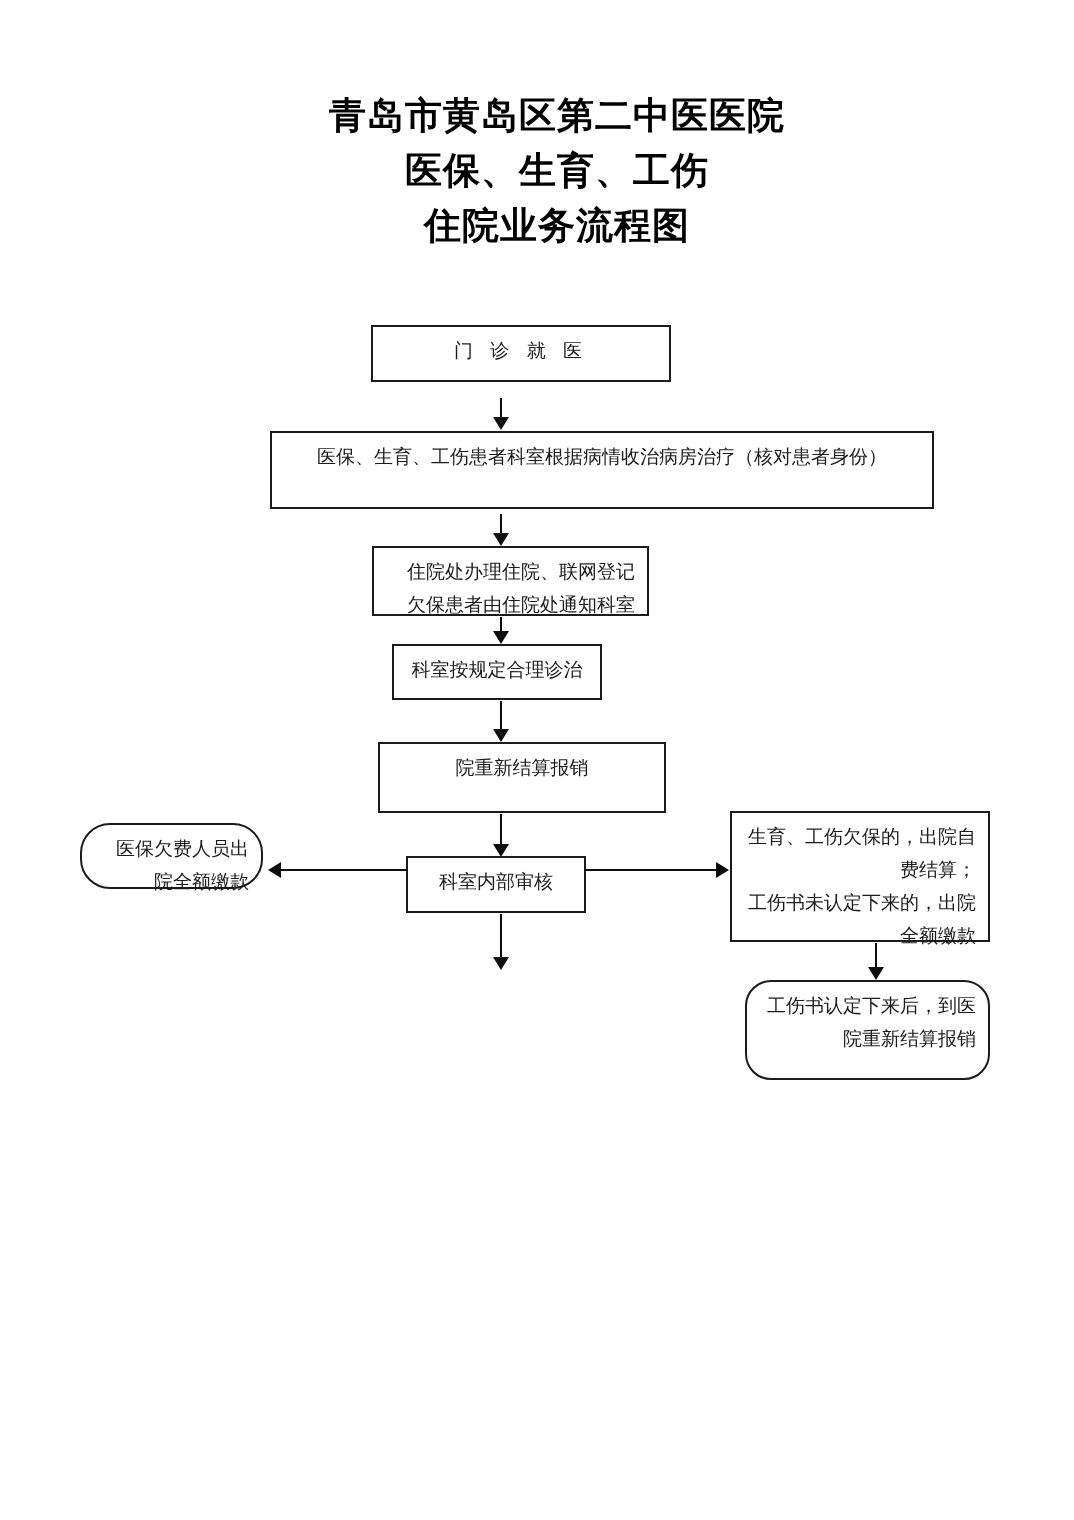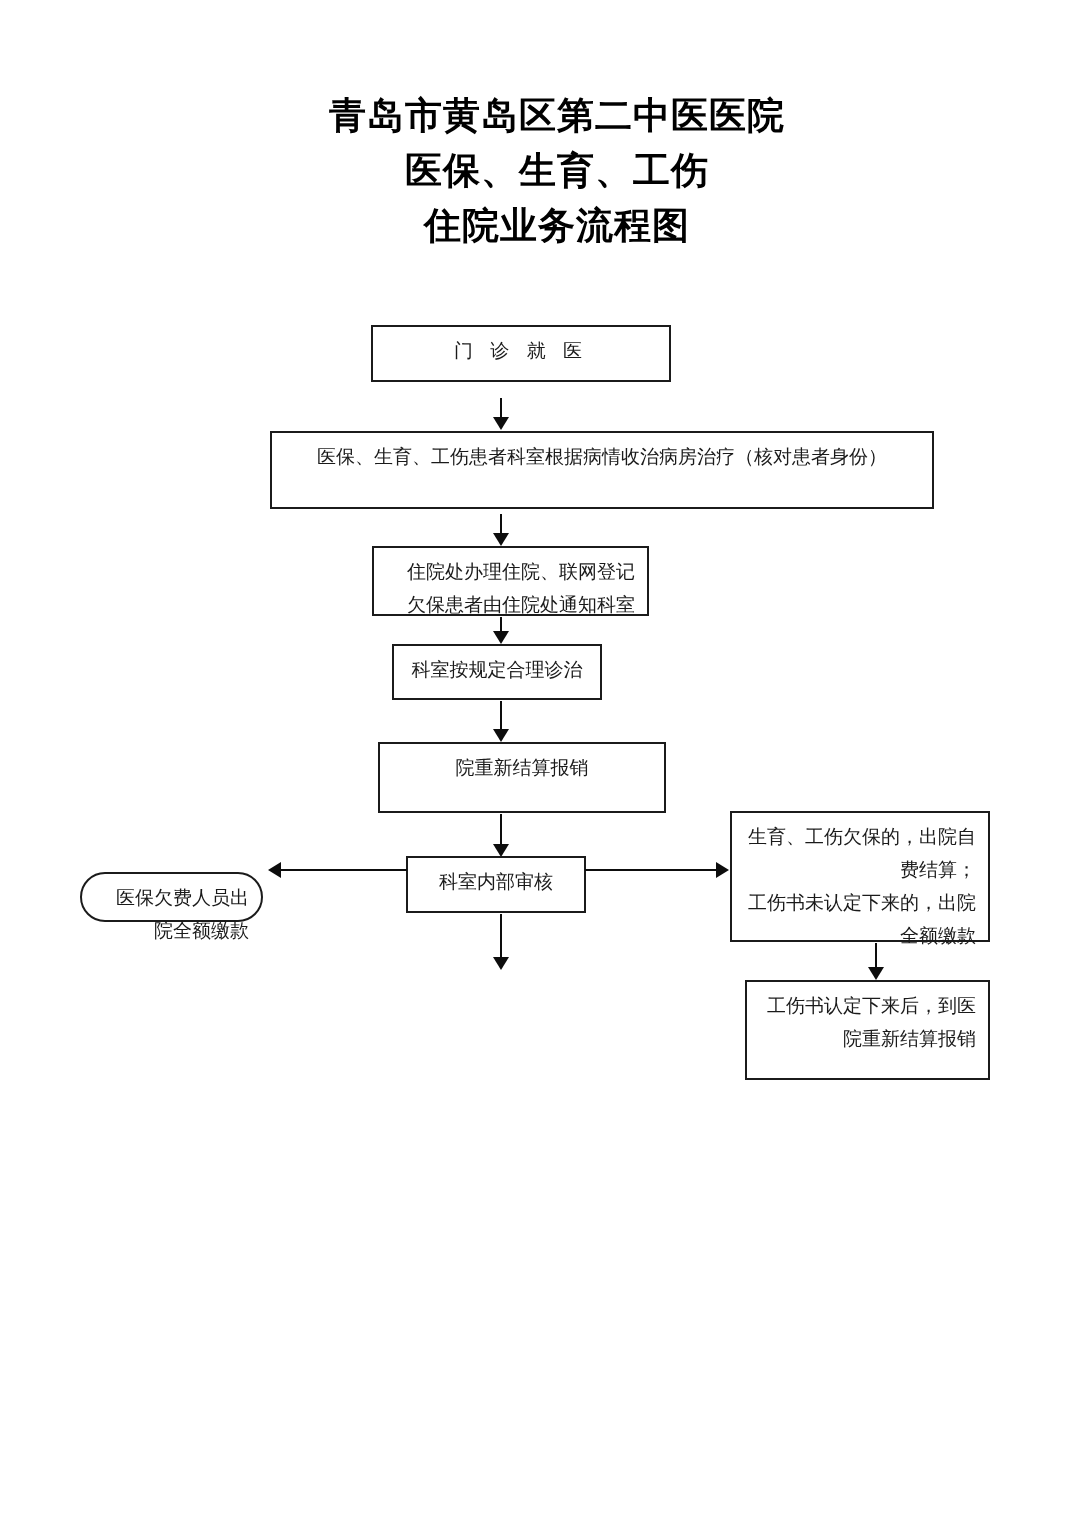--- a/index.html
+++ b/index.html
@@ -141,21 +141,21 @@
   <div class="vline" style="left:500px; top:814px; height:30px;"></div>
   <div class="arrow-down" style="left:493px; top:844px;"></div>
 
   <div class="node" style="left:406px; top:856px; width:180px; height:57px;">
     <span class="txt center-txt">科室内部审核</span>
   </div>
 
   <div class="hline" style="left:281px; top:869px; width:126px;"></div>
   <div class="arrow-left" style="left:268px; top:862px;"></div>
 
-  <div class="node" style="left:80px; top:872px; width:183px; height:50px;border-radius:30px;">
+  <div class="node" style="left:80px; top:823px; width:183px; height:66px;border-radius:30px;">
     <span class="txt left-txt">医保欠费人员出
 院全额缴款</span>
   </div>
 
   <div class="hline" style="left:585px; top:869px; width:131px;"></div>
   <div class="arrow-right" style="left:716px; top:862px;"></div>
 
   <div class="node" style="left:730px; top:811px; width:260px; height:131px;">
     <span class="txt left-txt">生育、工伤欠保的，出院自
 费结算；
@@ -163,18 +163,18 @@
 全额缴款</span>
   </div>
 
   <div class="vline" style="left:500px; top:914px; height:43px;"></div>
   <div class="arrow-down" style="left:493px; top:957px;"></div>
 
 
   <div class="vline" style="left:875px; top:943px; height:24px;"></div>
   <div class="arrow-down" style="left:868px; top:967px;"></div>
 
-  <div class="node" style="left:745px; top:980px; width:245px; height:100px;">
+  <div class="node" style="left:745px; top:980px; width:245px; height:100px;border-radius:26px;">
     <span class="txt left-txt">工伤书认定下来后，到医
 院重新结算报销</span>
   </div>
 
 </div>
 
 </body></html>

